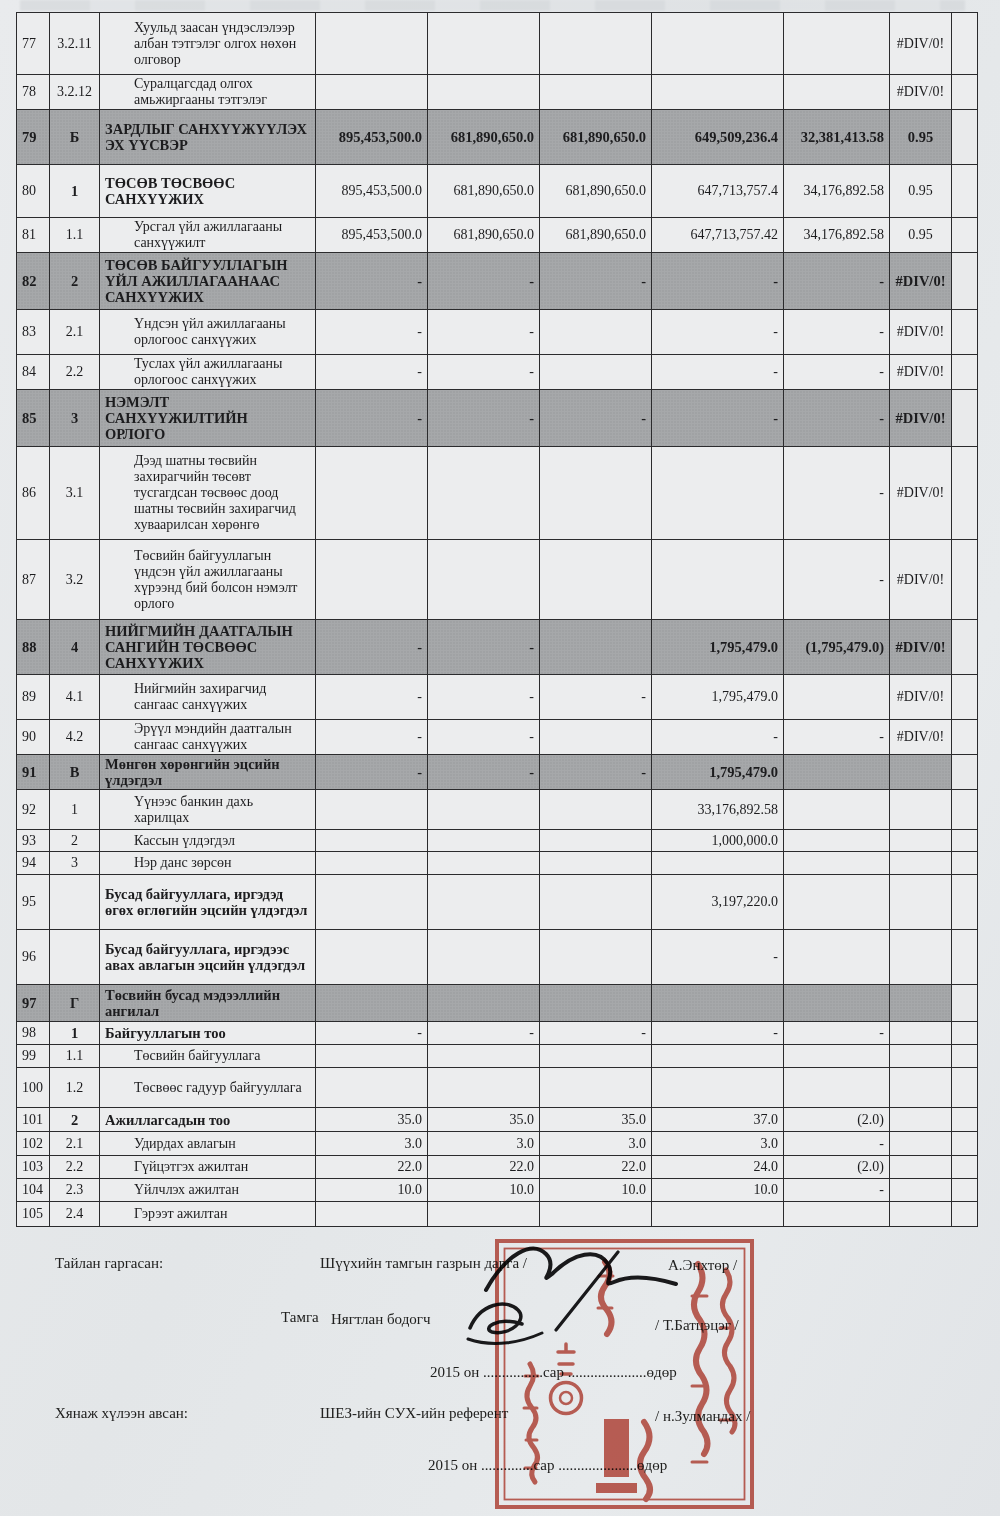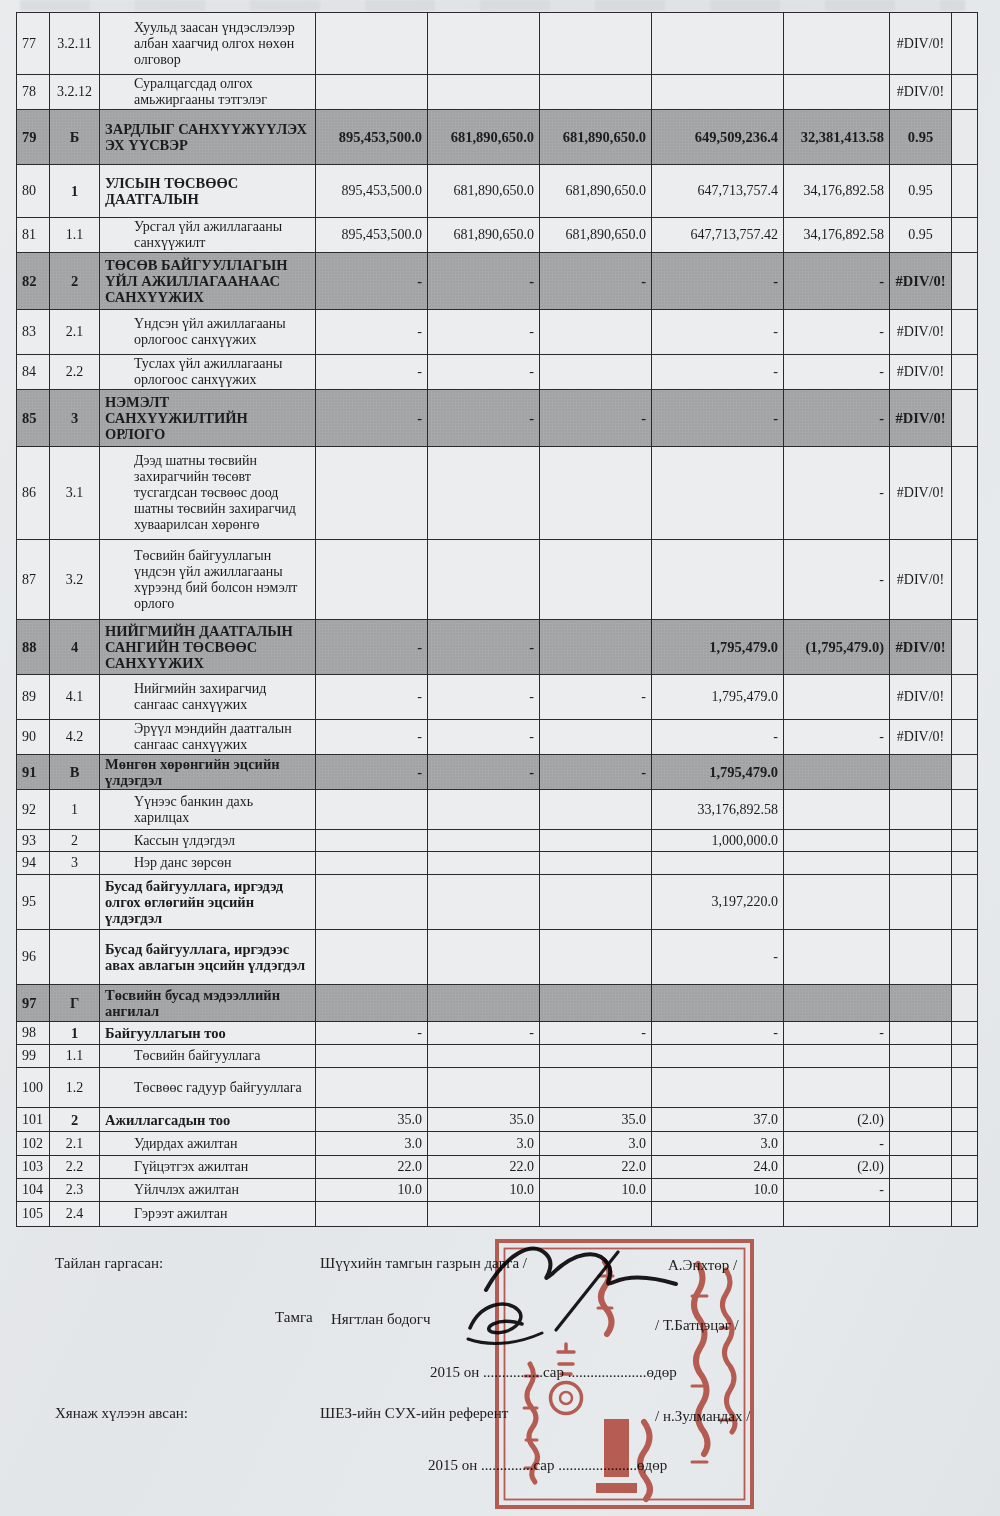--- a/index.html
+++ b/index.html
@@ -69,21 +69,21 @@
         <col style="width:112px">
       <col style="width:132px">
         <col style="width:106px">
         <col style="width:62px">
       <col style="width:26px">
     </colgroup>
     <tbody id="tbody">
         <tr style="height: 62px;">
           <td class="num">77</td>
           <td class="code">3.2.11</td>
-          <td class="label indent">Хуульд заасан үндэслэлээр албан хаагчид олгох нөхөн олговор</td>
+          <td class="label indent">Хуульд заасан үндэслэлээр албан тэтгэлэг олгох нөхөн олговор</td>
           <td class="val"></td>
           <td class="val"></td>
           <td class="val"></td>
           <td class="val"></td>
           <td class="val"></td>
           <td class="pct">#DIV/0!</td>
           <td class="margin"></td>
         </tr>
         <tr style="height: 35px;">
           <td class="num">78</td>
@@ -105,21 +105,21 @@
           <td class="val">681,890,650.0</td>
           <td class="val">681,890,650.0</td>
           <td class="val">649,509,236.4</td>
           <td class="val">32,381,413.58</td>
           <td class="pct">0.95</td>
           <td class="margin"></td>
         </tr>
         <tr class="bold" style="height: 53px;">
           <td class="num">80</td>
           <td class="code">1</td>
-          <td class="label">УЛСЫН ТӨСВӨӨС ДААТГАЛЫН</td>
+          <td class="label">ТӨСӨВ ТӨСВӨӨС САНХҮҮЖИХ</td>
           <td class="val">895,453,500.0</td>
           <td class="val">681,890,650.0</td>
           <td class="val">681,890,650.0</td>
           <td class="val">647,713,757.4</td>
           <td class="val">34,176,892.58</td>
           <td class="pct">0.95</td>
           <td class="margin"></td>
         </tr>
         <tr style="height: 35px;">
           <td class="num">81</td>
@@ -285,21 +285,21 @@
           <td class="val"></td>
           <td class="val"></td>
           <td class="val"></td>
           <td class="val"></td>
           <td class="pct"></td>
           <td class="margin"></td>
         </tr>
         <tr class="bold" style="height: 55px;">
           <td class="num">95</td>
           <td class="code"></td>
-          <td class="label">Бусад байгууллага, иргэдэд олгох өглөгийн эцсийн үлдэгдэл</td>
+          <td class="label">Бусад байгууллага, иргэдэд өгөх өглөгийн эцсийн үлдэгдэл</td>
           <td class="val"></td>
           <td class="val"></td>
           <td class="val"></td>
           <td class="val">3,197,220.0</td>
           <td class="val"></td>
           <td class="pct"></td>
           <td class="margin"></td>
         </tr>
         <tr class="bold" style="height: 55px;">
           <td class="num">96</td>
@@ -369,21 +369,21 @@
           <td class="val">35.0</td>
           <td class="val">35.0</td>
           <td class="val">37.0</td>
           <td class="val">(2.0)</td>
           <td class="pct"></td>
           <td class="margin"></td>
         </tr>
         <tr style="height: 24px;">
           <td class="num">102</td>
           <td class="code">2.1</td>
-          <td class="label indent">Удирдах ажилтан</td>
+          <td class="label indent">Удирдах авлагын</td>
           <td class="val">3.0</td>
           <td class="val">3.0</td>
           <td class="val">3.0</td>
           <td class="val">3.0</td>
           <td class="val">-</td>
           <td class="pct"></td>
           <td class="margin"></td>
         </tr>
         <tr style="height: 23px;">
           <td class="num">103</td>
@@ -422,21 +422,21 @@
           <td class="margin"></td>
         </tr>
       </tbody>
   </table>
 
   <div class="footer">
     <span class="ftext" style="left:55px;top:1255px">Тайлан гаргасан:</span>
     <span class="ftext" style="left:320px;top:1255px">Шүүхийн тамгын газрын дарга /</span>
     <span class="ftext" style="left:668px;top:1257px">А.Энхтөр  /</span>
 
-    <span class="ftext" style="left:275px;top:1309px">Тамга</span>
+    <span class="ftext" style="left:281px;top:1309px">Тамга</span>
     <span class="ftext" style="left:331px;top:1311px">Нягтлан бодогч</span>
     <span class="ftext" style="left:655px;top:1317px">/ Т.Батцэцэг  /</span>
 
     <span class="ftext" style="left:430px;top:1364px">2015 он ................сар .....................өдөр</span>
 
     <span class="ftext" style="left:55px;top:1405px">Хянаж хүлээн авсан:</span>
     <span class="ftext" style="left:320px;top:1405px">ШЕЗ-ийн СУХ-ийн референт</span>
     <span class="ftext" style="left:655px;top:1408px">/ н.Зулмандах  /</span>
 
     <span class="ftext" style="left:428px;top:1457px">2015 он ..............сар .....................өдөр</span>

